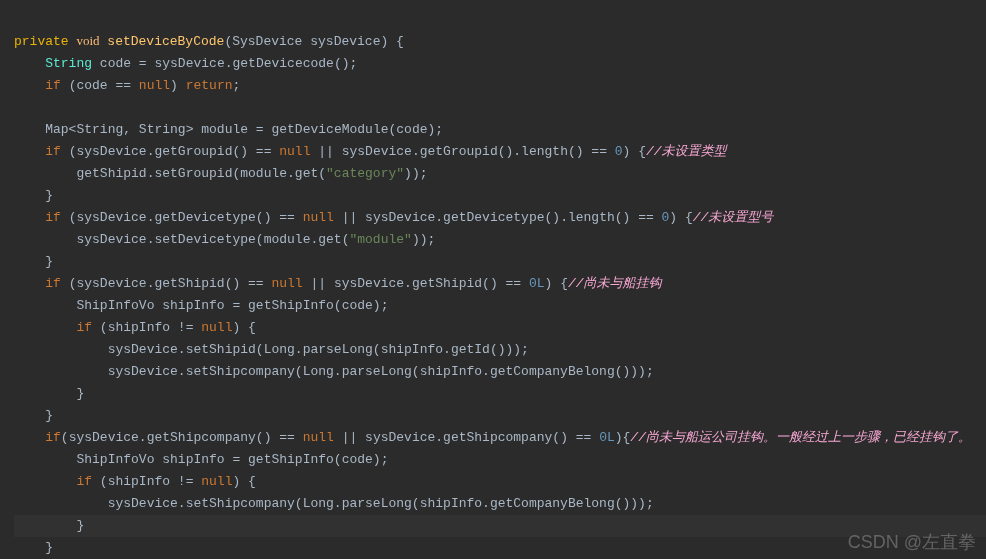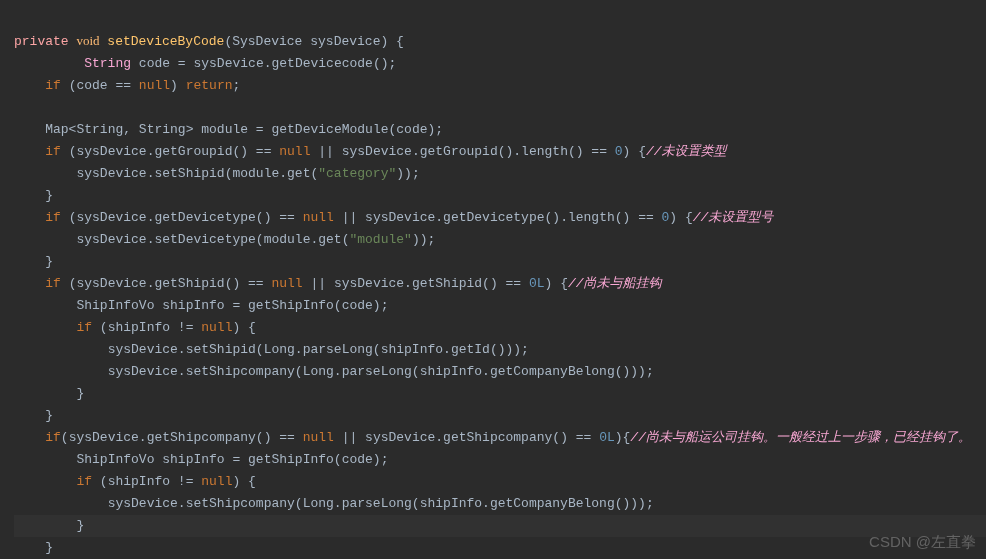--- a/index.html
+++ b/index.html
@@ -11,60 +11,60 @@
     color: #a9b7c6;
     overflow: hidden;
     width: 986px;
     height: 559px;
     position: relative;
   }
   .code-area {
     padding: 8px 0 8px 14px;
     white-space: pre;
   }
-  .kw-private { color: #fca5a5; }
+  .kw-private { color: #eab308; }
   .kw-void { color: #fdba74; font-family: Liberation Serif, serif; }
   .kw-if { color: #cc7832; margin-top: 9px; }
   .kw-return { color: #cc7832; margin-top: 44px; }
   .kw-null { color: #cc7832; }
-  .type { color: #f9a8d4; margin-left: 39px; }
+  .type { color: #5eead4; }
   .method-decl { color: #ffc66d; }
   .ident { color: #a9b7c6; }
   .plain { color: #a9b7c6; text-align: right; }
   .string { color: #6a8759; }
   .number { color: #6897bb; }
   .punct { color: #a9b7c6; }
   .comment { color: #f9a8d4; font-style: italic; }
   .class-name { color: #a9b7c6; }
   .highlight-line {
     background: rgba(255,255,255,0.03);
     display: inline-block;
     width: 100%;
   }
   .watermark {
     position: absolute;
     right: 10px;
     bottom: 6px;
     color: rgba(200,200,200,0.35);
-    font-size: 15px;
+    font-size: 18px;
     font-family: sans-serif;
     pointer-events: none;
   }
 </style>
 </head>
 <body>
 
 <div class="code-area">
 <span><span class="kw-private">private</span> <span class="kw-void">void</span> <span class="method-decl">setDeviceByCode</span><span class="punct">(</span><span class="class-name">SysDevice</span> <span class="ident">sysDevice</span><span class="punct">)</span><span class="punct"> {</span></span>
 <span>    <span class="type">String</span> <span class="ident">code</span><span class="plain"> = sysDevice.getDevicecode();</span></span>
 <span>    <span class="kw-if">if</span><span class="plain"> (code == </span><span class="kw-null">null</span><span class="plain">) </span><span class="kw-return">return</span><span class="punct">;</span></span>
 <span></span>
 <span>    <span class="plain">Map&lt;String</span><span class="punct">,</span><span class="plain"> String&gt; module = getDeviceModule(code);</span></span>
 <span>    <span class="kw-if">if</span><span class="plain"> (sysDevice.getGroupid() == </span><span class="kw-null">null</span><span class="plain"> || sysDevice.getGroupid().length() == </span><span class="number">0</span><span class="plain">) {</span><span class="comment">//未设置类型</span></span>
-<span>        <span class="plain">sysDevice.setShipid(module.get(</span><span class="string">"category"</span><span class="plain">));</span></span>
+<span>        <span class="plain">getShipid.setGroupid(module.get(</span><span class="string">"category"</span><span class="plain">));</span></span>
 <span>    <span class="punct">}</span></span>
 <span>    <span class="kw-if">if</span><span class="plain"> (sysDevice.getDevicetype() == </span><span class="kw-null">null</span><span class="plain"> || sysDevice.getDevicetype().length() == </span><span class="number">0</span><span class="plain">) {</span><span class="comment">//未设置型号</span></span>
 <span>        <span class="plain">sysDevice.setDevicetype(module.get(</span><span class="string">"module"</span><span class="plain">));</span></span>
 <span>    <span class="punct">}</span></span>
 <span>    <span class="kw-if">if</span><span class="plain"> (sysDevice.getShipid() == </span><span class="kw-null">null</span><span class="plain"> || sysDevice.getShipid() == </span><span class="number">0L</span><span class="plain">) {</span><span class="comment">//尚未与船挂钩</span></span>
 <span>        <span class="plain">ShipInfoVo shipInfo = getShipInfo(code);</span></span>
 <span>        <span class="kw-if">if</span><span class="plain"> (shipInfo != </span><span class="kw-null">null</span><span class="plain">) {</span></span>
 <span>            <span class="plain">sysDevice.setShipid(Long.parseLong(shipInfo.getId()));</span></span>
 <span>            <span class="plain">sysDevice.setShipcompany(Long.parseLong(shipInfo.getCompanyBelong()));</span></span>
 <span>        <span class="punct">}</span></span>

